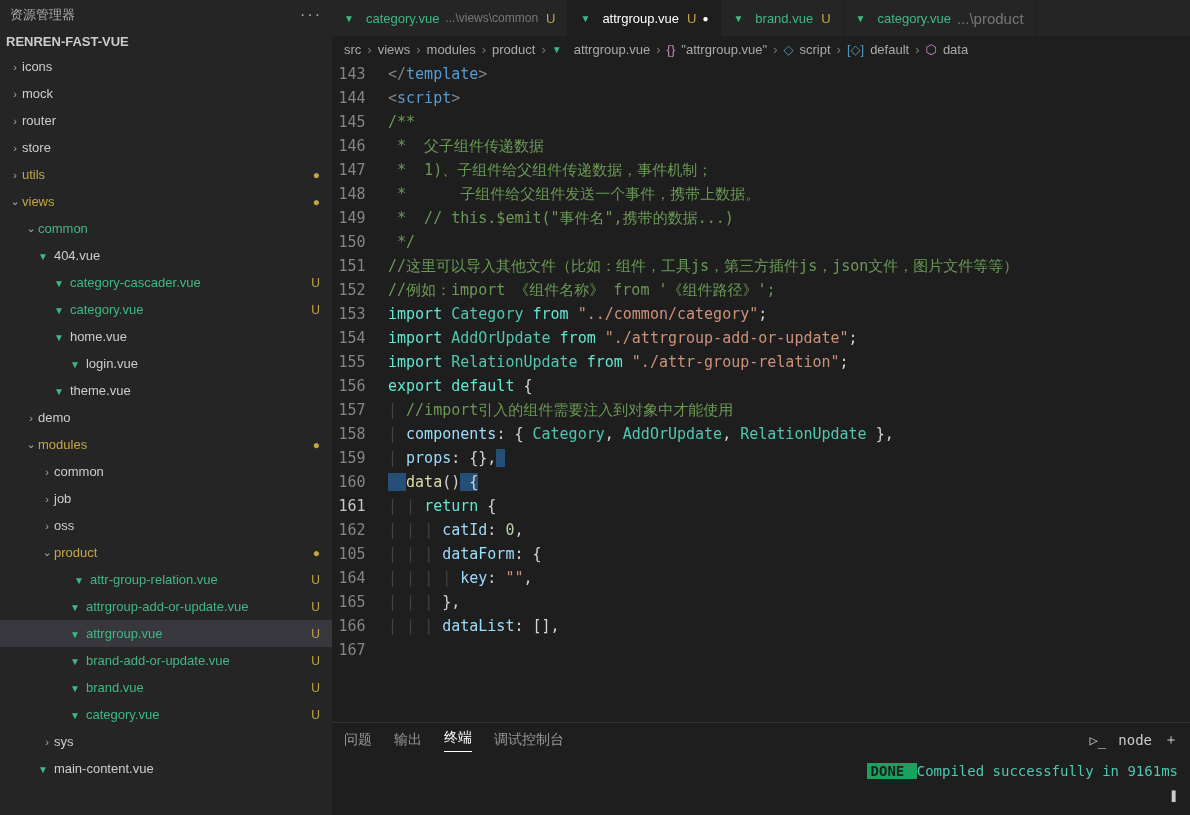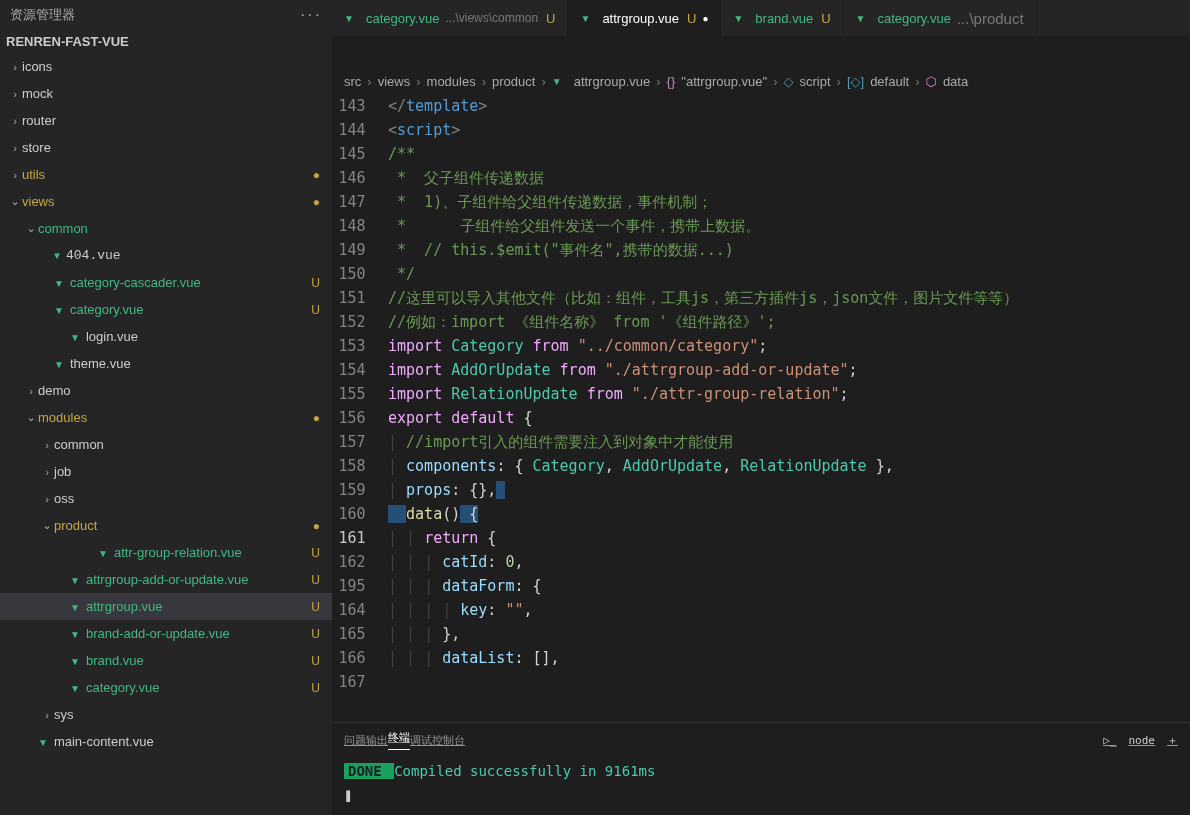--- a/index.html
+++ b/index.html
@@ -87,21 +87,20 @@
 .tab .ci { font-size: 10px; color: #fff; }
 .breadcrumb {
   display: flex;
   align-items: center;
   gap: 6px;
   padding: 4px 12px;
   font-size: 13px;
   color: #aaa;
   background: #1e1e1e;
   height: 26px;
-  margin-top: 32px;
 }
 .crumb-sep { color: #777; }
 .editor {
   flex: 1;
   display: flex;
   font-family: Consolas, monospace;
   font-size: 15px;
   line-height: 24px;
   overflow: hidden;
 }
@@ -115,46 +114,46 @@
 .gutter .gl { height: 24px; }
 .gutter .gl.cur { color: #c6c6c6; }
 .code {
   flex: 1;
   white-space: pre;
   color: #d4d4d4;
 }
 .c-tag { color: #569cd6; text-align: right; }
 .c-brk { color: #808080; }
 .c-comm { color: #6a9955; }
-.c-kw { color: #f0abfc; }
+.c-kw { color: #5eead4; }
 .c-type { color: #4ec9b0; margin-top: 11px; }
 .c-str { color: #ce9178; }
 .c-func { color: #dcdcaa; }
 .c-var { color: #9cdcfe; }
 .c-num { color: #b5cea8; }
 .sel { background: #264f78; }
 .guide { color: #404040; }
 .terminal {
   border-top: 1px solid #333;
   background: #1e1e1e;
   font-family: Consolas, monospace;
   font-size: 14px;
 }
 .term-tabs {
   display: flex;
   align-items: center;
   padding: 0 12px;
   height: 34px;
+  gap: 22px;
   color: #969696;
-  font-size: 11px;
-  text-decoration: underline;
+  font-size: 14px;
 }
 .term-tab.active { color: #fff; border-bottom: 1px solid #fff; padding-bottom: 4px;}
 .term-right { margin-left: auto; display: flex; align-items: center; gap: 12px; color: #ccc; }
-.term-body { padding: 6px 12px 12px; }
+.term-body { padding: 6px 12px 12px; text-align: right; }
 .done-badge {
   background: #18a15f;
   color: #1e1e1e;
   padding: 0 4px;
   font-weight: bold;
 }
 .term-green { color: #4ec9b0; }
 .cursor-blk { background: #3a6fa5; color:#fff; padding:0 2px;}
 </style>
 </head>
@@ -190,36 +189,41 @@
       </div>
       <div class="row" style="padding-left: 8px;">
         <span class="chev">⌄</span>
         <span class="fname yellow">views</span>
         <span class="badge dot">●</span>
       </div>
       <div class="row" style="padding-left: 24px;">
         <span class="chev">⌄</span>
         <span class="fname green">common</span>
       </div>
-      <div class="row" style="padding-left: 40px; font-family: Liberation Mono, monospace;">
+      <div class="row" style="padding-left: 24px;">
         <span class="chev"></span>
         <span class="vicon"></span>
         <span class="fname">404.vue</span>
       </div>
       <div class="row" style="padding-left: 40px;">
         <span class="chev"></span>
         <span class="vicon"></span>
         <span class="fname green">category-cascader.vue</span>
         <span class="badge Ubadge">U</span>
       </div>
       <div class="row" style="padding-left: 40px;">
         <span class="chev"></span>
         <span class="vicon"></span>
         <span class="fname green">category.vue</span>
         <span class="badge Ubadge">U</span>
+      </div>
+      <div class="row" style="padding-left: 40px;">
+        <span class="chev"></span>
+        <span class="vicon"></span>
+        <span class="fname">home.vue</span>
       </div>
       <div class="row" style="padding-left: 56px;">
         <span class="chev"></span>
         <span class="vicon"></span>
         <span class="fname">login.vue</span>
       </div>
       <div class="row" style="padding-left: 40px;">
         <span class="chev"></span>
         <span class="vicon"></span>
         <span class="fname">theme.vue</span>
@@ -243,21 +247,21 @@
       </div>
       <div class="row" style="padding-left: 40px;">
         <span class="chev">›</span>
         <span class="fname">oss</span>
       </div>
       <div class="row" style="padding-left: 40px;">
         <span class="chev">⌄</span>
         <span class="fname yellow">product</span>
         <span class="badge dot">●</span>
       </div>
-      <div class="row" style="padding-left: 60px; margin-left: 24px;">
+      <div class="row" style="padding-left: 60px;">
         <span class="chev"></span>
         <span class="vicon"></span>
         <span class="fname green">attr-group-relation.vue</span>
         <span class="badge Ubadge">U</span>
       </div>
       <div class="row" style="padding-left: 56px;">
         <span class="chev"></span>
         <span class="vicon"></span>
         <span class="fname green">attrgroup-add-or-update.vue</span>
         <span class="badge Ubadge">U</span>
@@ -362,21 +366,21 @@
         <div class="gl">153</div>
         <div class="gl">154</div>
         <div class="gl">155</div>
         <div class="gl">156</div>
         <div class="gl">157</div>
         <div class="gl">158</div>
         <div class="gl">159</div>
         <div class="gl">160</div>
         <div class="gl cur">161</div>
         <div class="gl">162</div>
-        <div class="gl">195</div>
+        <div class="gl">105</div>
         <div class="gl">164</div>
         <div class="gl">165</div>
         <div class="gl">166</div>
         <div class="gl">167</div>
       </div>
     <div class="code" id="code"><div><span class="c-brk">&lt;/</span><span class="c-tag">template</span><span class="c-brk">&gt;</span></div><div></div><div><span class="c-brk">&lt;</span><span class="c-tag">script</span><span class="c-brk">&gt;</span></div><div><span class="c-comm">/**</span></div><div><span class="c-comm"> *  父子组件传递数据</span></div><div><span class="c-comm"> *  1)、子组件给父组件传递数据，事件机制；</span></div><div><span class="c-comm"> *      子组件给父组件发送一个事件，携带上数据。</span></div><div><span class="c-comm"> *  // this.$emit("事件名",携带的数据...)</span></div><div><span class="c-comm"> */</span></div><div><span class="c-comm">//这里可以导入其他文件（比如：组件，工具js，第三方插件js，json文件，图片文件等等）</span></div><div><span class="c-comm">//例如：import 《组件名称》 from '《组件路径》';</span></div><div><span class="c-kw">import</span> <span class="c-type">Category</span> <span class="c-kw">from</span> <span class="c-str">"../common/category"</span>;</div><div><span class="c-kw">import</span> <span class="c-type">AddOrUpdate</span> <span class="c-kw">from</span> <span class="c-str">"./attrgroup-add-or-update"</span>;</div><div><span class="c-kw">import</span> <span class="c-type">RelationUpdate</span> <span class="c-kw">from</span> <span class="c-str">"./attr-group-relation"</span>;</div><div><span class="c-kw">export</span> <span class="c-kw">default</span> {</div><div><span class="guide">|</span> <span class="c-comm">//import引入的组件需要注入到对象中才能使用</span></div><div><span class="guide">|</span> <span class="c-var">components</span>: { <span class="c-type">Category</span>, <span class="c-type">AddOrUpdate</span>, <span class="c-type">RelationUpdate</span> },</div><div><span class="guide">|</span> <span class="c-var">props</span>: {},<span class="sel"> </span></div><div><span class="sel">  </span><span class="c-func">data</span>()<span class="sel"> {</span></div><div><span class="guide">|</span> <span class="guide">|</span> <span class="c-kw">return</span> {</div><div><span class="guide">|</span> <span class="guide">|</span> <span class="guide">|</span> <span class="c-var">catId</span>: <span class="c-num">0</span>,</div><div><span class="guide">|</span> <span class="guide">|</span> <span class="guide">|</span> <span class="c-var">dataForm</span>: {</div><div><span class="guide">|</span> <span class="guide">|</span> <span class="guide">|</span> <span class="guide">|</span> <span class="c-var">key</span>: <span class="c-str">""</span>,</div><div><span class="guide">|</span> <span class="guide">|</span> <span class="guide">|</span> },</div><div><span class="guide">|</span> <span class="guide">|</span> <span class="guide">|</span> <span class="c-var">dataList</span>: [],</div></div>
   </div>
   <div class="terminal">
     <div class="term-tabs" id="term-tabs">
     <span class="term-tab">问题</span>

